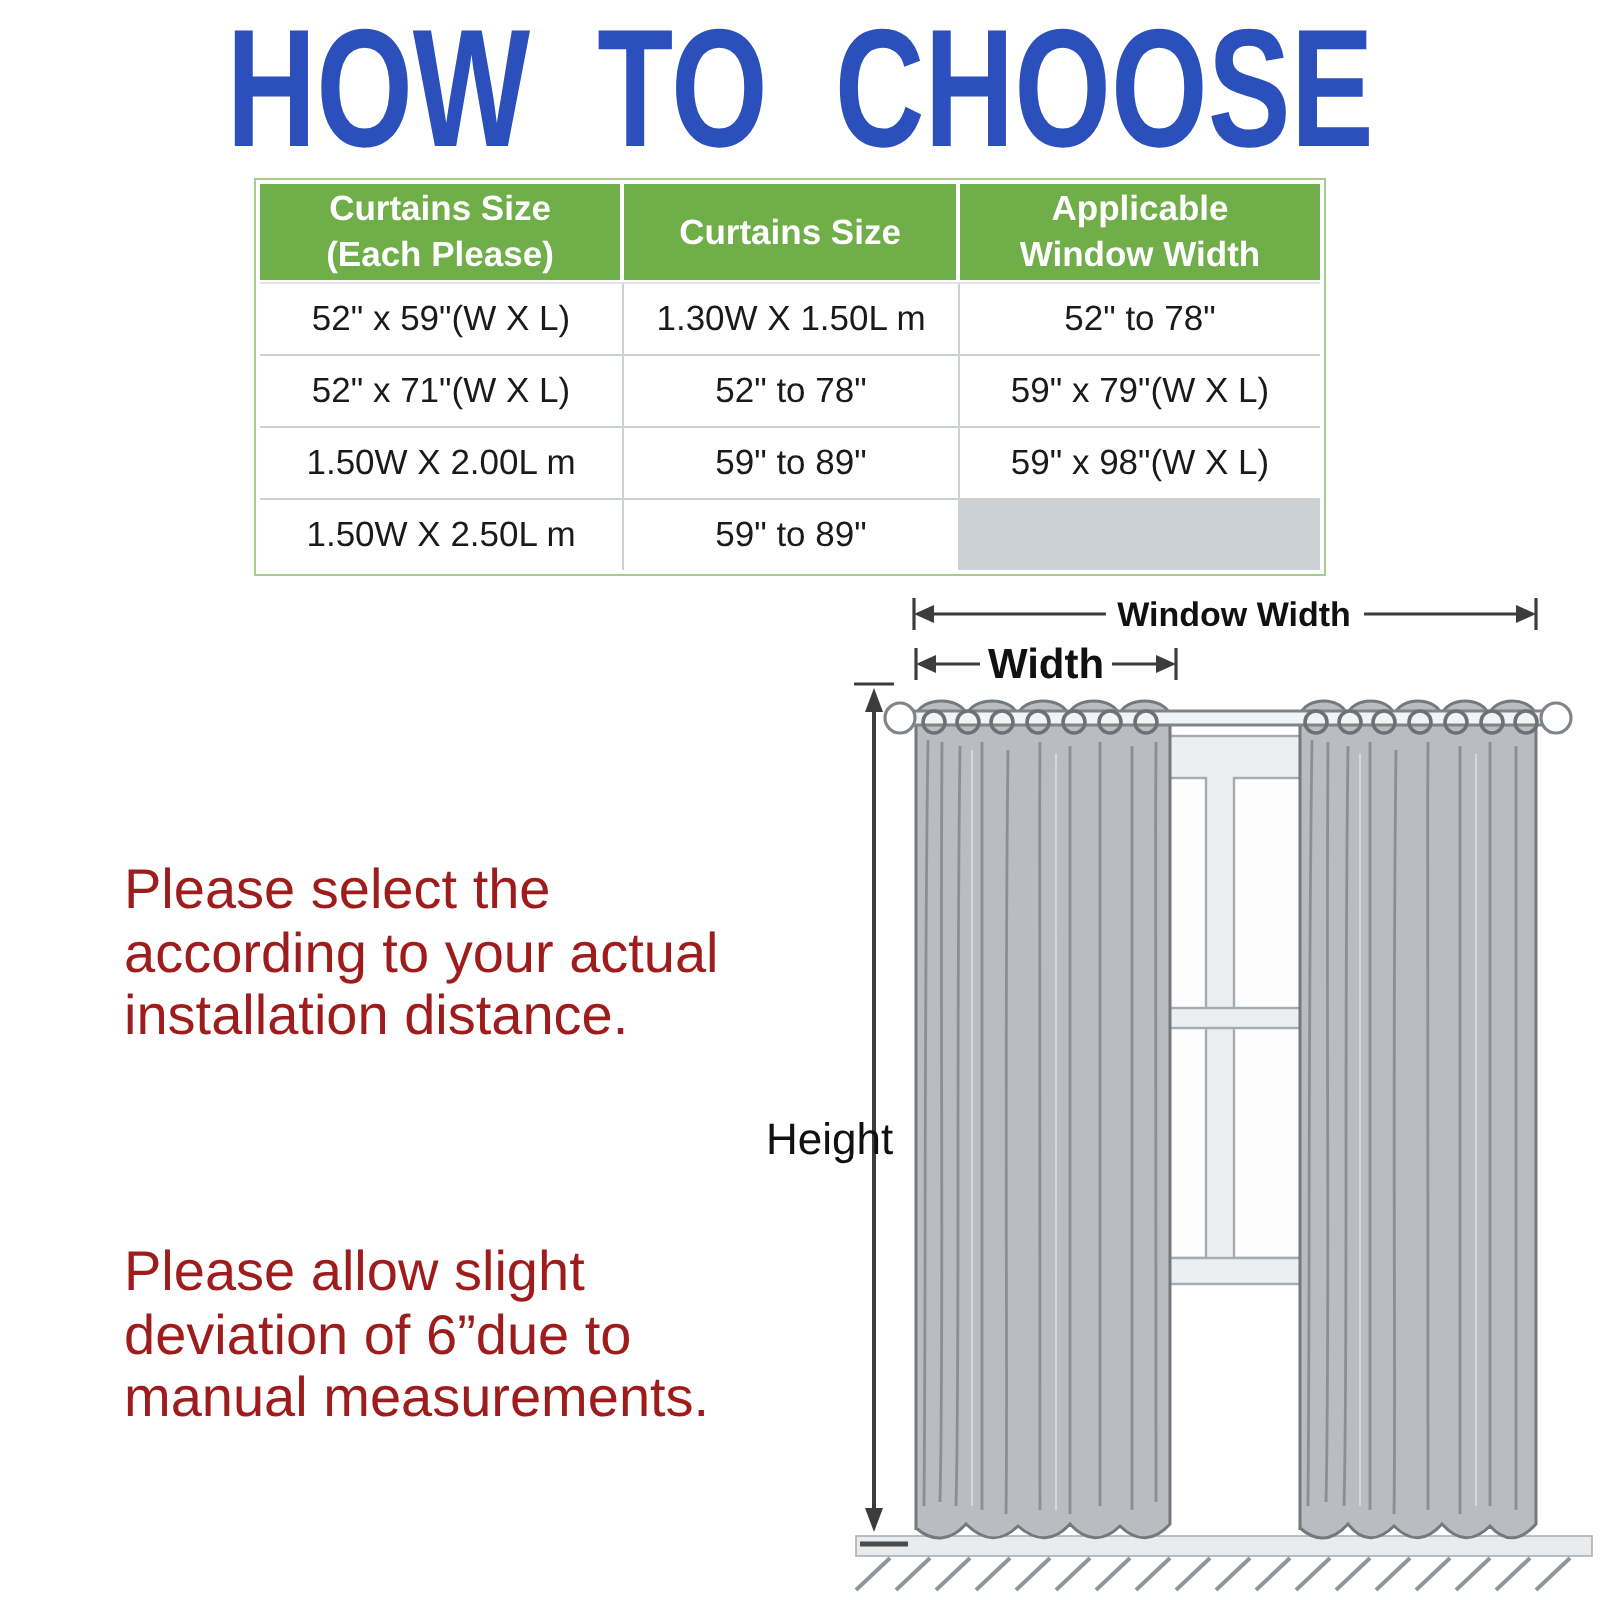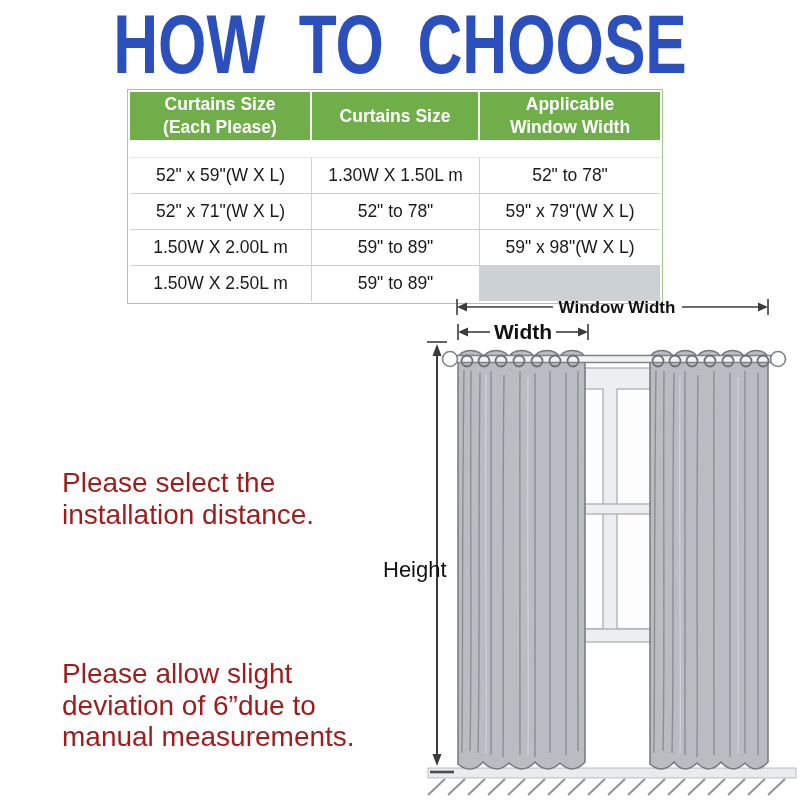--- a/index.html
+++ b/index.html
@@ -17,37 +17,37 @@
   .title{
     position:absolute;top:-4px;left:0;width:800px;text-align:center;
     font-size:84px;font-weight:bold;color:var(--title-blue);
     white-space:nowrap;word-spacing:22px;letter-spacing:0;
     transform:scaleX(0.74);transform-origin:50% 0;
   }
   .size-table{
     position:absolute;left:127px;top:89px;width:536px;box-sizing:border-box;
     border:1px solid var(--table-border);background:#fff;padding:2px;
   }
-  .thead{display:grid;grid-template-columns:180px 166px 180px;gap:2px;margin-bottom:17px;}
+  .thead{display:grid;grid-template-columns:180px 166px 180px;gap:2px;margin-bottom:1px;}
   .th{
     background:var(--header-green);color:var(--header-text);
     font-weight:bold;font-size:17.5px;line-height:23px;text-align:center;
     height:48px;display:flex;flex-direction:column;justify-content:center;
   }
   .tbody{
     display:grid;grid-template-columns:181px 167px 180px;gap:1px;
     background:var(--grid-line);border-top:1px solid #e2e6e2;
   }
   .td{
     background:#fff;font-size:17.5px;line-height:35px;height:35px;
     text-align:center;white-space:nowrap;
   }
   .note{
     position:absolute;left:62px;color:var(--note-red);
-    font-size:28px;line-height:31.5px;white-space:nowrap;margin-top:38px;
+    font-size:28px;line-height:31.5px;white-space:nowrap;
   }
   .note1{top:429px}
   .note2{top:620px}
   .diagram{position:absolute;left:370px;top:285px;width:430px;height:515px}
   
   .dimline{stroke:var(--dim);stroke-width:1.6;fill:none}
   .dimarrow{fill:var(--dim);stroke:none}
   .dimtick{stroke:var(--dim);stroke-width:1.6}
   .dim-label{font:bold 17px "Liberation Sans",sans-serif;fill:#111}
   .dim-label-lg{font:bold 21px "Liberation Sans",sans-serif;fill:#111}
@@ -93,20 +93,21 @@
     <div class="td">1.50W X 2.00L m</div>
     <div class="td">59" to 89"</div>
     <div class="td">59" x 98"(W X L)</div>
     <div class="td">1.50W X 2.50L m</div>
     <div class="td">59" to 89"</div>
   </div>
 </div>
 
 <div class="note note1">
   <div>Please select the</div>
+  <div>according to your actual</div>
   <div>installation distance.</div>
 </div>
 
 <div class="note note2">
   <div>Please allow slight</div>
   <div>deviation of 6”due to</div>
   <div>manual measurements.</div>
 </div>
 
 <svg class="diagram" viewBox="0 0 430 515" xmlns="http://www.w3.org/2000/svg">

